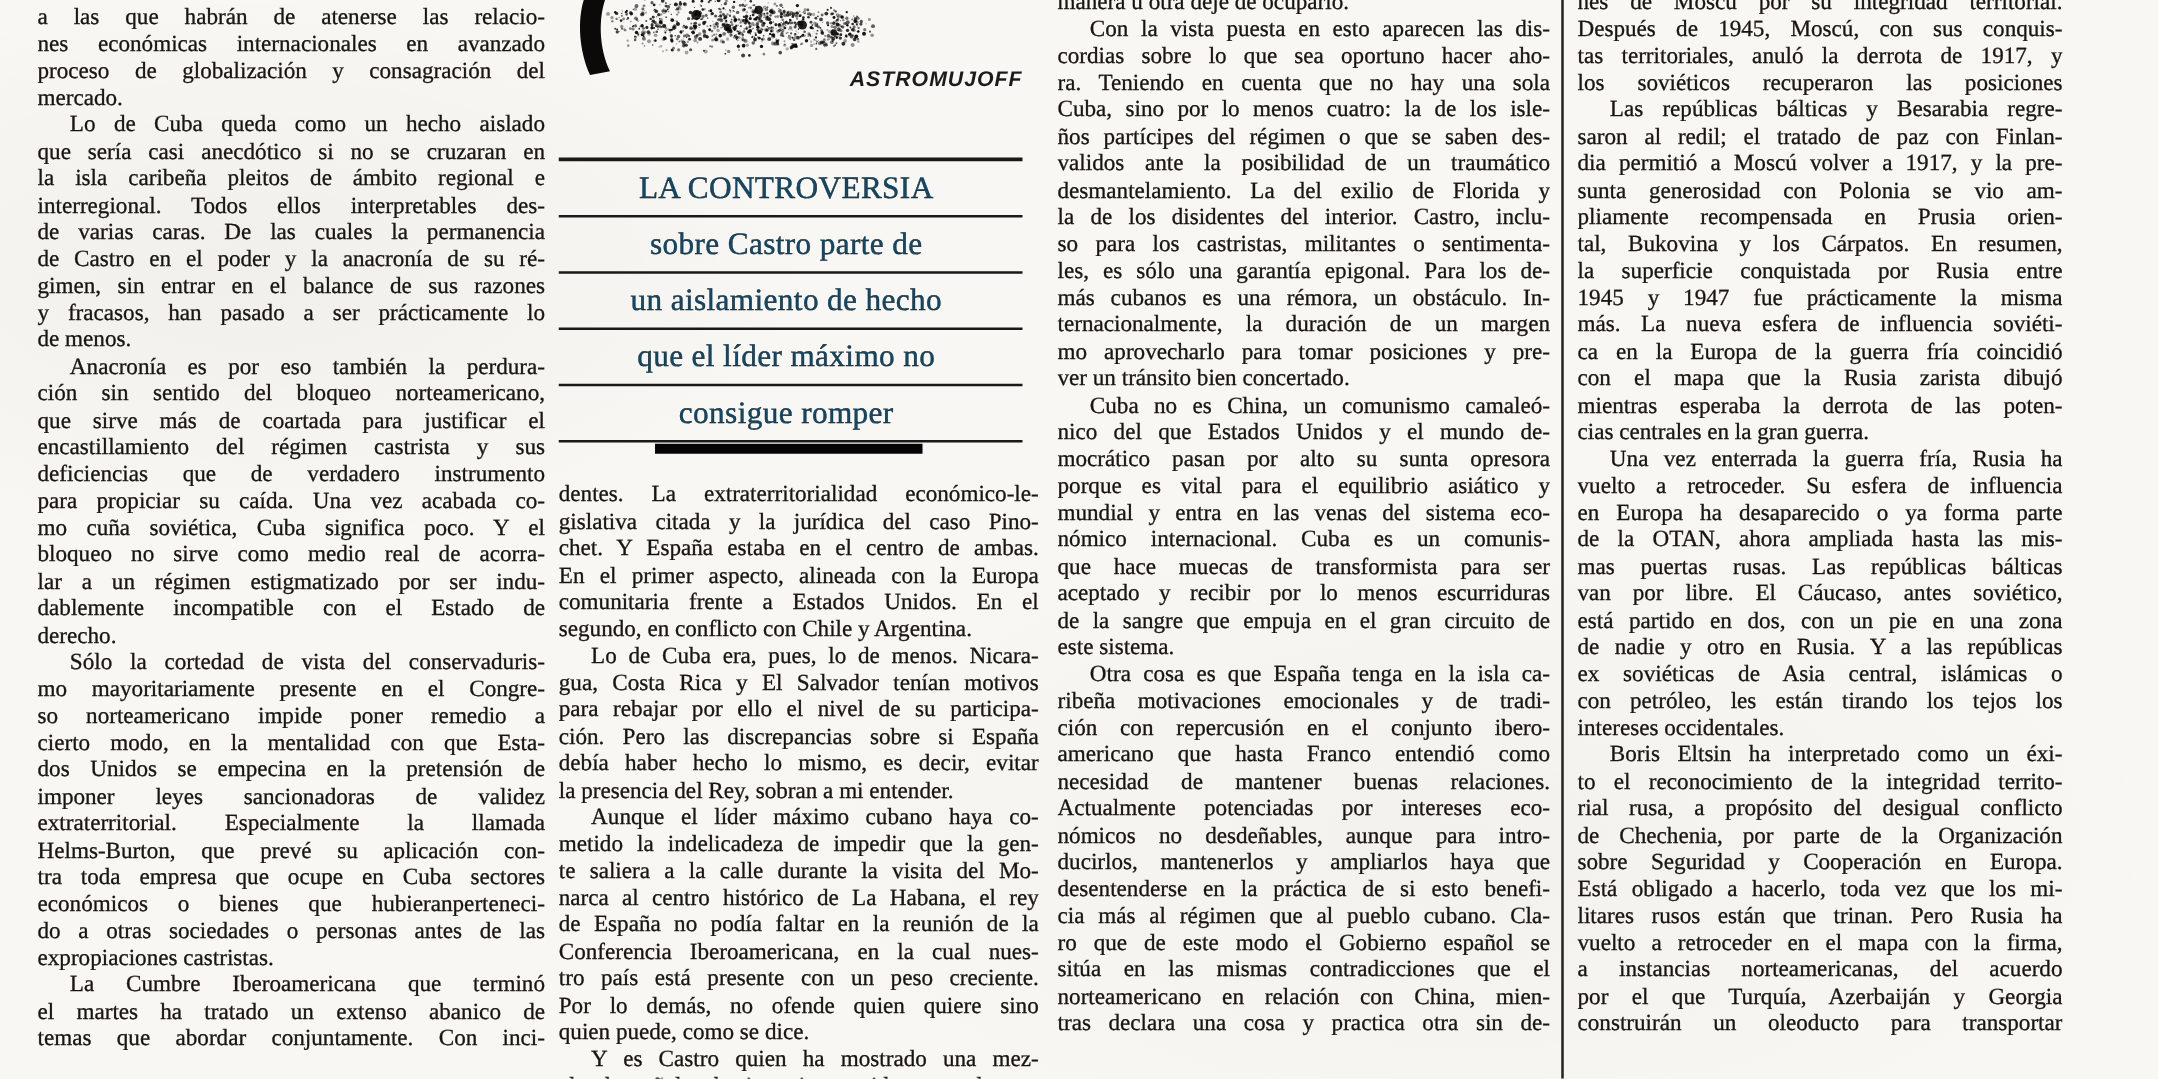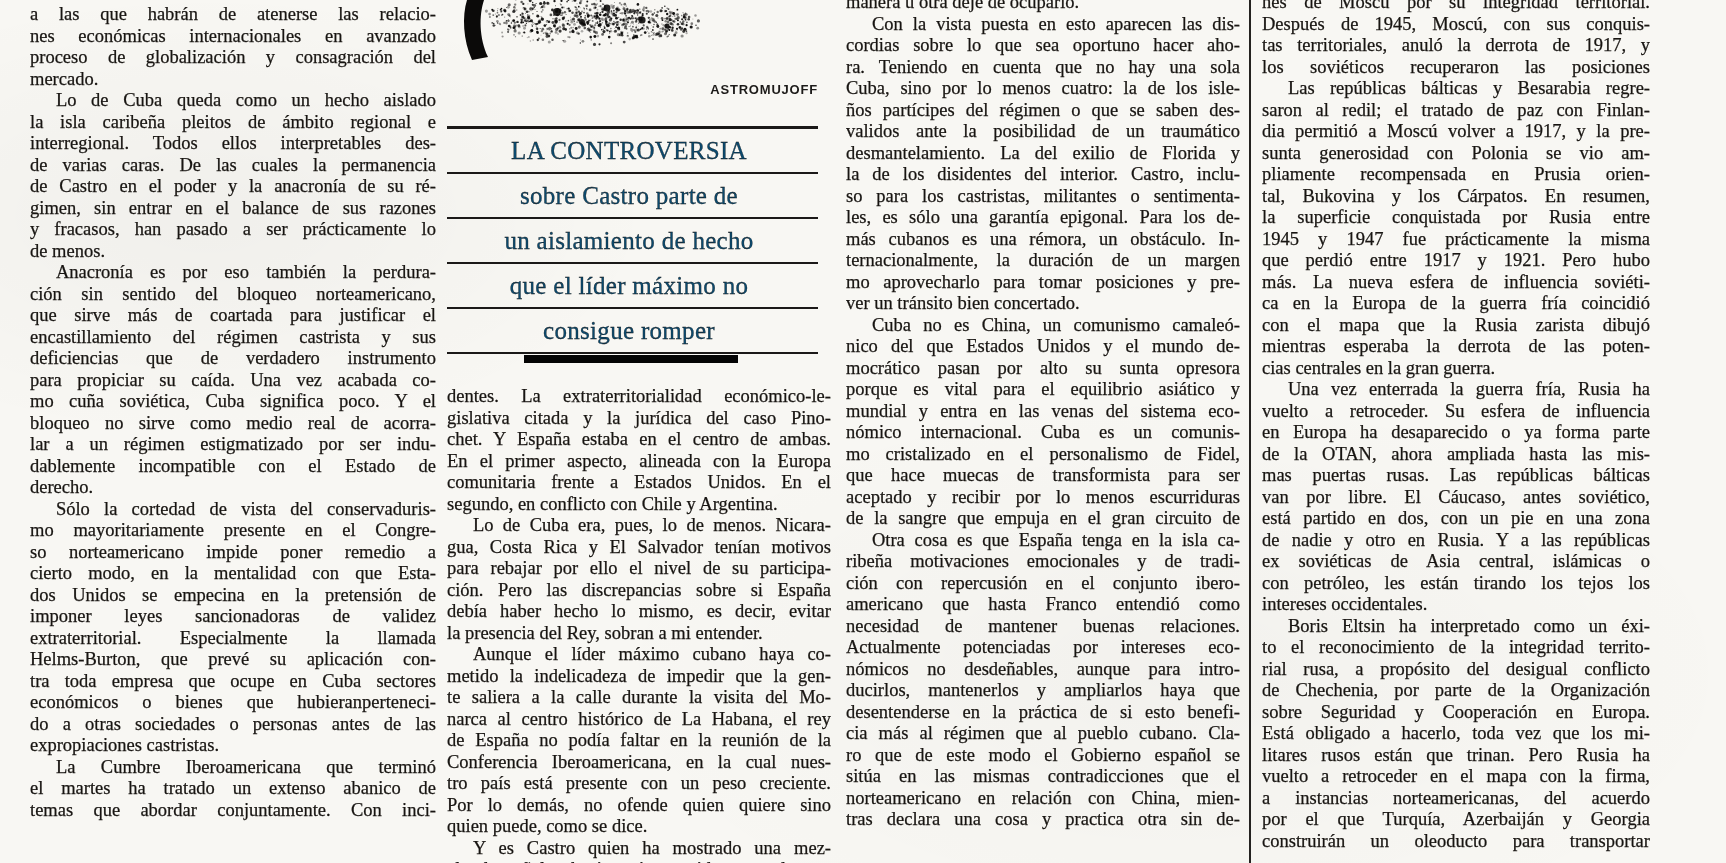--- a/index.html
+++ b/index.html
@@ -27,23 +27,23 @@
     white-space:nowrap;
   }
   .line.end{text-align:left;text-align-last:left;}
   .line.indent{text-indent:1.4em;font-family:Liberation Serif, serif;}
 
   .divider{position:absolute;left:1249px;top:0;width:2px;height:863px;background:#242220;}
 
   
   .fig-art{position:absolute;top:0;left:10px;width:245px;height:62px;}
   .fig-credit{
-    position:absolute;top:82px;right:13px;
+    position:absolute;top:54px;right:13px;
     font-family:"Liberation Sans","DejaVu Sans",sans-serif;
-    font-size:13px;font-weight:bold;letter-spacing:0.8px;color:#1d1b19;
+    font-size:17px;font-weight:bold;letter-spacing:0.8px;color:#1d1b19;font-style:italic;
   }
   .pull-quote{position:absolute;top:126px;left:-7px;width:378px;}
   .q-row{
     height:43px;border-top:2px solid #1b1918;
     display:flex;align-items:center;justify-content:center;
     font-size:25px;letter-spacing:0.3px;color:#0c4a6e;
     -webkit-text-stroke:0.3px #131110;white-space:nowrap;
   }
   .q-row:first-of-type{border-top-width:3px;}
   .q-foot{border-top:2px solid #1b1918;height:14px;position:relative;}
@@ -57,20 +57,21 @@
 
   <div id="col1" class="col">
       <div>
         <div class="line">a las que habrán de atenerse las relacio-</div>
         <div class="line">nes económicas internacionales en avanzado</div>
         <div class="line">proceso de globalización y consagración del</div>
         <div class="line end">mercado.</div>
       </div>
       <div>
         <div class="line indent">Lo de Cuba queda como un hecho aislado</div>
+        <div class="line">que sería casi anecdótico si no se cruzaran en</div>
         <div class="line">la isla caribeña pleitos de ámbito regional e</div>
         <div class="line">interregional. Todos ellos interpretables des-</div>
         <div class="line">de varias caras. De las cuales la permanencia</div>
         <div class="line">de Castro en el poder y la anacronía de su ré-</div>
         <div class="line">gimen, sin entrar en el balance de sus razones</div>
         <div class="line">y fracasos, han pasado a ser prácticamente lo</div>
         <div class="line end">de menos.</div>
       </div>
       <div>
         <div class="line indent">Anacronía es por eso también la perdura-</div>
@@ -1064,24 +1065,24 @@
         <div class="line">mo aprovecharlo para tomar posiciones y pre-</div>
         <div class="line end">ver un tránsito bien concertado.</div>
       </div>
       <div>
         <div class="line indent">Cuba no es China, un comunismo camaleó-</div>
         <div class="line">nico del que Estados Unidos y el mundo de-</div>
         <div class="line">mocrático pasan por alto su sunta opresora</div>
         <div class="line">porque es vital para el equilibrio asiático y</div>
         <div class="line">mundial y entra en las venas del sistema eco-</div>
         <div class="line">nómico internacional. Cuba es un comunis-</div>
-        <div class="line">mo cristalizado en el personalismo de Fidel,</div>
         <div class="line">que hace muecas de transformista para ser</div>
         <div class="line">aceptado y recibir por lo menos escurriduras</div>
         <div class="line">de la sangre que empuja en el gran circuito de</div>
+        <div class="line end">este sistema.</div>
       </div>
       <div>
         <div class="line indent">Otra cosa es que España tenga en la isla ca-</div>
         <div class="line">ribeña motivaciones emocionales y de tradi-</div>
         <div class="line">ción con repercusión en el conjunto ibero-</div>
         <div class="line">americano que hasta Franco entendió como</div>
         <div class="line">necesidad de mantener buenas relaciones.</div>
         <div class="line">Actualmente potenciadas por intereses eco-</div>
         <div class="line">nómicos no desdeñables, aunque para intro-</div>
         <div class="line">ducirlos, mantenerlos y ampliarlos haya que</div>
@@ -1105,21 +1106,20 @@
       </div>
       <div>
         <div class="line indent">Las repúblicas bálticas y Besarabia regre-</div>
         <div class="line">saron al redil; el tratado de paz con Finlan-</div>
         <div class="line">dia permitió a Moscú volver a 1917, y la pre-</div>
         <div class="line">sunta generosidad con Polonia se vio am-</div>
         <div class="line">pliamente recompensada en Prusia orien-</div>
         <div class="line">tal, Bukovina y los Cárpatos. En resumen,</div>
         <div class="line">la superficie conquistada por Rusia entre</div>
         <div class="line">1945 y 1947 fue prácticamente la misma</div>
-        <div class="line">que perdió entre 1917 y 1921. Pero hubo</div>
         <div class="line">más. La nueva esfera de influencia soviéti-</div>
         <div class="line">ca en la Europa de la guerra fría coincidió</div>
         <div class="line">con el mapa que la Rusia zarista dibujó</div>
         <div class="line">mientras esperaba la derrota de las poten-</div>
         <div class="line end">cias centrales en la gran guerra.</div>
       </div>
       <div>
         <div class="line indent">Una vez enterrada la guerra fría, Rusia ha</div>
         <div class="line">vuelto a retroceder. Su esfera de influencia</div>
         <div class="line">en Europa ha desaparecido o ya forma parte</div>

